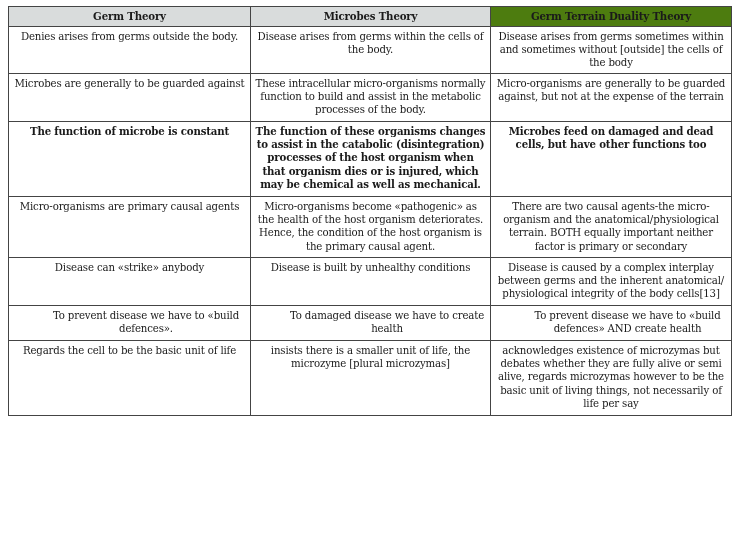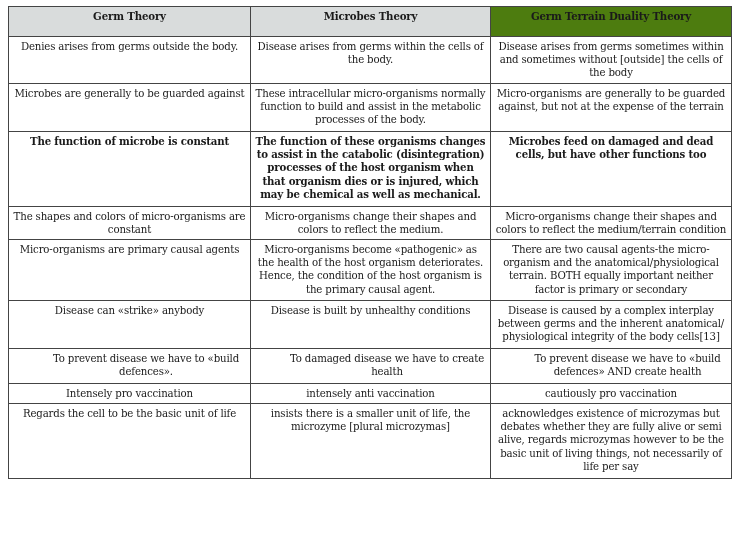--- a/index.html
+++ b/index.html
@@ -34,21 +34,21 @@
       text-align: center;
       vertical-align: top;
       padding: 3px 4px 2px 4px;
       word-wrap: break-word;
     }
     table.cmp th {
       background: #d9dcdc;
       font-weight: bold;
       height: 14px;
       padding-top: 3px;
-      padding-bottom: 12px;
+      padding-bottom: 2px;
       text-align: center;
     }
     tr.r1 td { height: 41px; }
     tr.r2 td { height: 42px; }
     tr.r3 td { height: 69px; font-weight: bold; }
     tr.r4 td { height: 27px; }
     tr.r5 td { height: 41px; }
     tr.r6 td { height: 55px; margin-left: 24px; }
     tr.r7 td { height: 42px; }
     tr.r8 td { height: 29px; padding-left: 37px; }
@@ -81,44 +81,34 @@
     <tr class="r2">
       <td>Microbes are generally to be guarded against</td>
       <td>These intracellular micro-organisms normally function to build and assist in the metabolic processes of the body.</td>
       <td>Micro-organisms are generally to be guarded against, but not at the expense of the terrain</td>
     </tr>
     <tr class="r3">
       <td>The function of microbe is constant</td>
       <td>The function of these organisms changes to assist in the catabolic (disintegration) processes of the host organism when that organism dies or is injured, which may be chemical as well as mechanical.</td>
       <td>Microbes feed on damaged and dead cells, but have other functions too</td>
     </tr>
-    <tr class="r4">
-      <td>The shapes and colors of micro-organisms are constant</td>
-      <td>Micro-organisms change their shapes and colors to reflect the medium.</td>
-      <td>Micro-organisms change their shapes and colors to reflect the medium/terrain condition</td>
-    </tr>
     <tr class="r6">
       <td>Micro-organisms are primary causal agents</td>
       <td>Micro-organisms become «pathogenic» as the health of the host organism deteriorates. Hence, the condition of the host organism is the primary causal agent.</td>
       <td>There are two causal agents-the micro-organism and the anatomical/physiological terrain. BOTH equally important neither factor is primary or secondary</td>
     </tr>
     <tr class="r7">
       <td>Disease can «strike» anybody</td>
       <td>Disease is built by unhealthy conditions</td>
       <td>Disease is caused by a complex interplay between germs and the inherent anatomical/ physiological integrity of the body cells[13]</td>
     </tr>
     <tr class="r8">
       <td>To prevent disease we have to «build defences».</td>
       <td>To damaged disease we have to create health</td>
       <td>To prevent disease we have to «build defences» AND  create health</td>
     </tr>
-    <tr class="r9">
-      <td>Intensely pro vaccination</td>
-      <td>intensely anti vaccination</td>
-      <td>cautiously pro vaccination</td>
-    </tr>
     <tr class="r11">
       <td>Regards the cell to be the basic unit of life</td>
       <td>insists there is a smaller unit of life, the microzyme [plural microzymas]</td>
       <td>acknowledges existence of microzymas but debates whether they are fully alive or semi alive, regards microzymas however to be the basic  unit of living things, not necessarily of life per say</td>
     </tr>
   </tbody>
 </table>
 
 </body></html>

